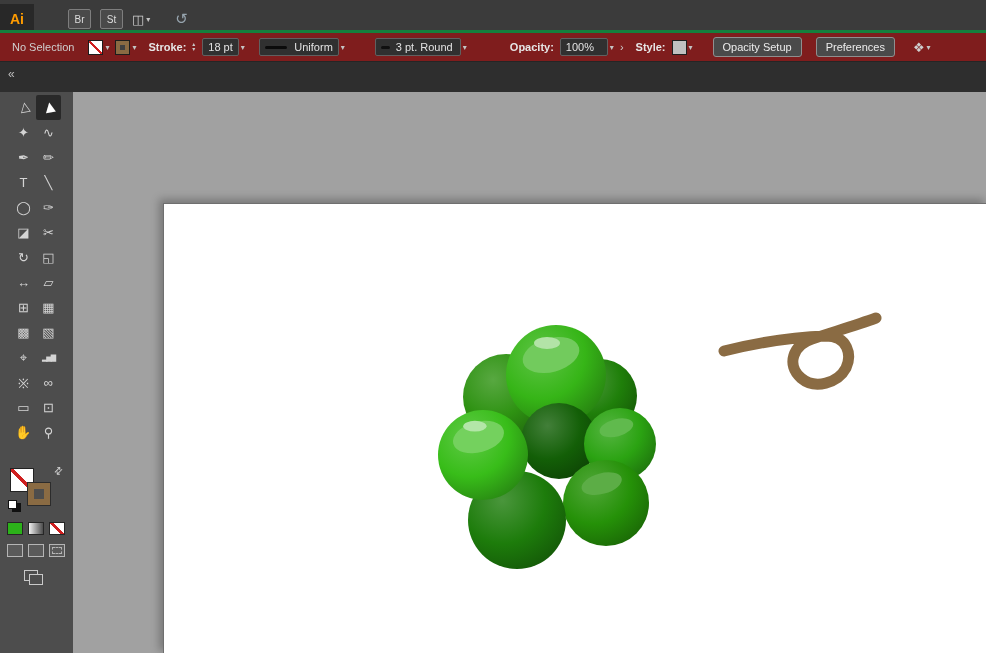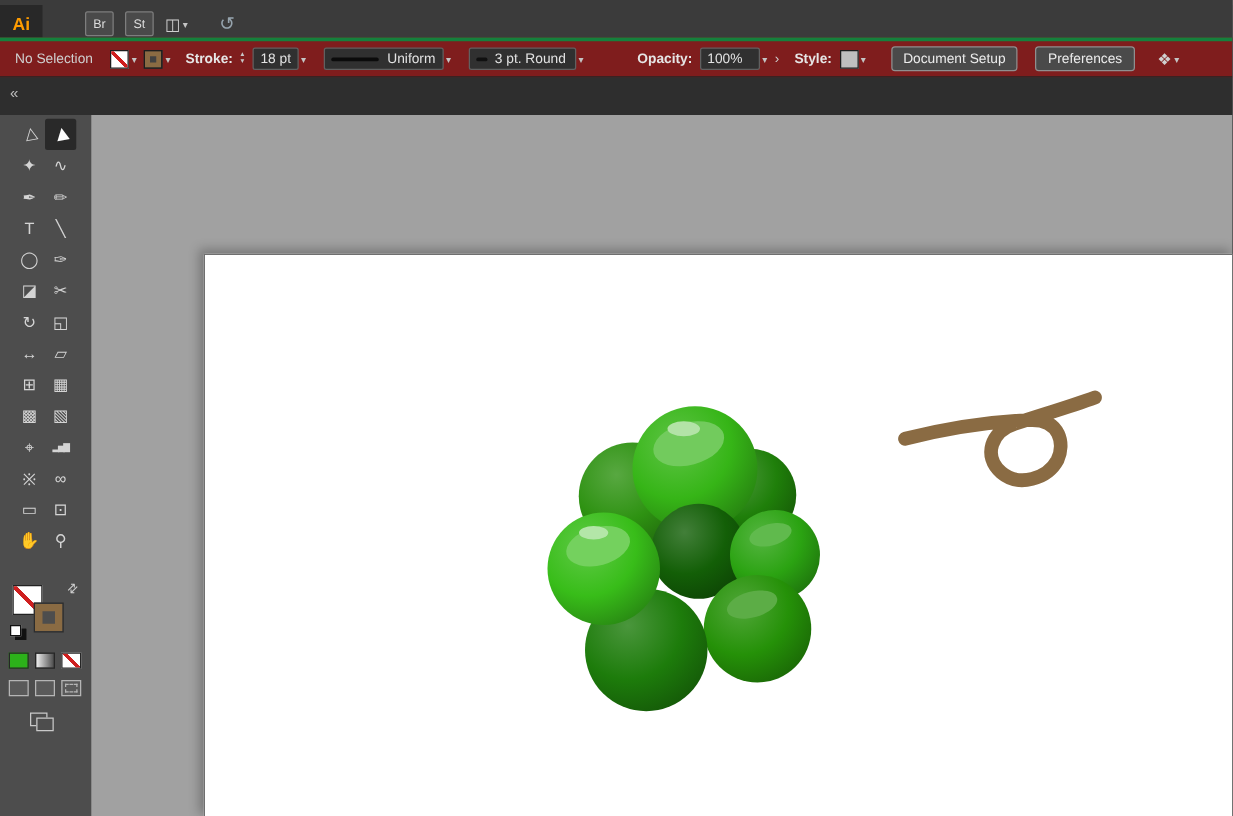--- a/index.html
+++ b/index.html
@@ -107,45 +107,45 @@
     <span class="cb-label" style="margin-left:6px;">Stroke:</span>
     <span class="stepper">
         <span>▴</span>
         <span>▾</span>
       </span>
     <div class="grp">
       <span class="vbox">18 pt</span>
       <span class="chev">▾</span>
     </div>
     <div class="grp" style="margin-left:8px;">
-      <span class="vbox" style="width:96px;">
+      <span class="vbox" style="width:80px;">
           <span class="profile-line"></span>
           <span>Uniform</span>
         </span>
       <span class="chev">▾</span>
     </div>
-    <div class="grp" style="margin-left:8px;">
+    <div class="grp" style="margin-left:24px;">
       <span class="vbox" style="width:86px;">
           <span class="brush-dash"></span>
           <span>3 pt. Round</span>
         </span>
       <span class="chev">▾</span>
     </div>
     <span class="cb-label" style="margin-left:8px;padding-left:29px;">Opacity:</span>
     <div class="grp">
       <span class="vbox" style="width:48px;">100%</span>
       <span class="chev">▾</span>
     </div>
     <span style="color:#cfcfcf;">›</span>
     <span class="cb-label" style="margin-left:6px;">Style:</span>
     <div class="grp">
       <span class="mini-style"></span>
       <span class="chev">▾</span>
     </div>
-    <button class="btn" style="margin-left:14px;">Document Setup</button>
+    <button class="btn" style="margin-left:14px;">Opacity Setup</button>
     <button class="btn" style="margin-left:8px;">Preferences</button>
     <div class="grp" style="margin-left:12px;">
       <span class="cb-icon">❖</span>
       <span class="chev">▾</span>
     </div>
   </div>
 
   <div class="tabbar">
     <span class="collapse">«</span>
   </div>

